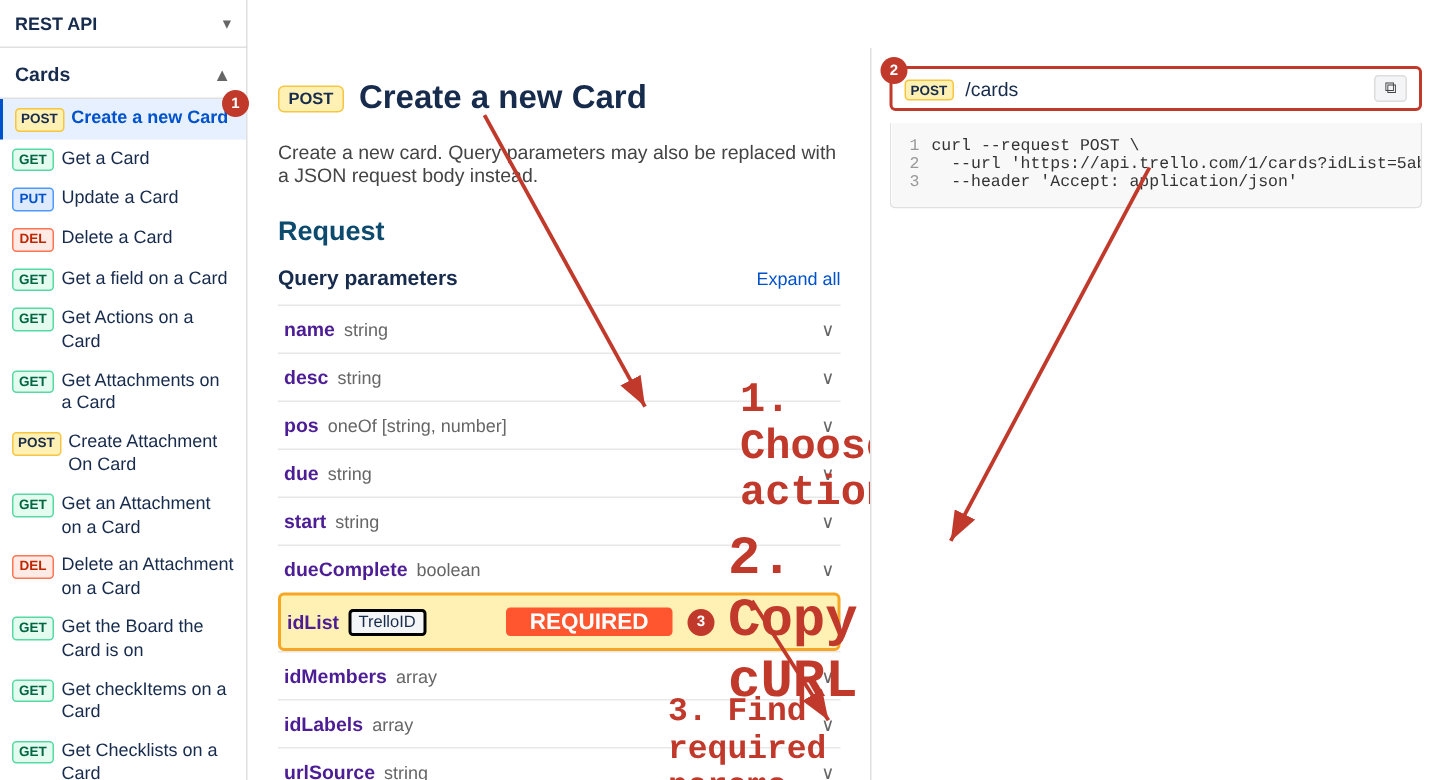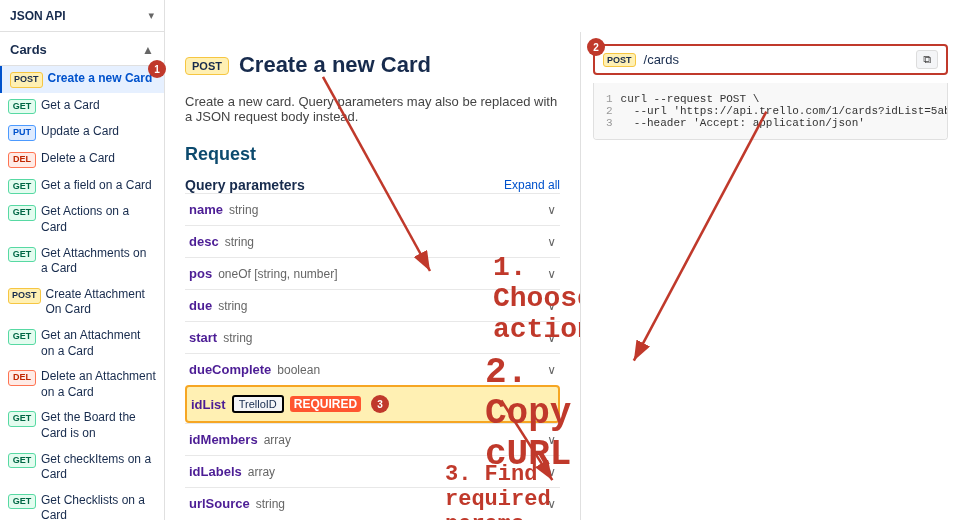--- a/index.html
+++ b/index.html
@@ -92,22 +92,22 @@
     }
     .section-title {
       font-size: 18px;
       font-weight: 700;
       color: #0c4a6e;
       margin-bottom: 12px;
     }
     .params-header {
       display: flex;
       justify-content: space-between;
-      align-items: center;
-      margin-bottom: 0;
+      align-items: flex-end;
+      margin-bottom: 10px;
     }
     .params-title {
       font-size: 14px;
       font-weight: 600;
       color: #172b4d;
     }
     .expand-all {
       font-size: 12px;
       color: #0052cc;
       cursor: pointer;
@@ -118,24 +118,25 @@
       display: flex;
       align-items: center;
       justify-content: space-between;
     }
     .param-left { display: flex; gap: 6px; align-items: center; flex-wrap: wrap; }
     .param-name { font-weight: 600; font-size: 13px; color: #4c1d95; }
     .param-type { font-size: 12px; color: #666; }
     .param-badge-required {
       background: #ff5630;
       color: #fff;
-      font-size: 12px;
-      font-weight: 700;
-      padding: 1px 4px;
+      font-size: 15px;
+      font-weight: 700;
+      padding: 1px 16px;
       border-radius: 3px;
+      margin-left: 47px;
     }
     .param-badge-trello {
       background: #f4f5f7;
       color: #172b4d;
       font-size: 11px;
       padding: 1px 5px;
       border-radius: 3px;
       border: 2px solid #000000;
     }
     .param-highlight {
@@ -246,21 +247,21 @@
       border-radius: 4px;
       background: #fff0b3;
       color: #172b4d;
       border: 1px solid #f6c642;
     }
   </style>
 </head>
 <body>
 
 <div style="position:fixed;top:0;left:0;width:165px;height:32px;background:#fff;border-bottom:1px solid #e0e0e0;border-right:1px solid #e0e0e0;display:flex;align-items:center;padding:0 10px;gap:6px;z-index:10;">
-  <span style="font-size:12px;font-weight:600;color:#172b4d;">JSON API</span>
+  <span style="font-size:12px;font-weight:600;color:#172b4d;">REST API</span>
   <span style="font-size:11px;color:#666;cursor:pointer;margin-left:auto;">▾</span>
 </div>
 
 <div id="sidebar" style="margin-top:32px;">
   <div class="sidebar-header">
     <span class="sidebar-header-label">Cards</span>
     <span class="sidebar-toggle">▲</span>
   </div>
   <div id="sidebar-items">
       <div class="sidebar-item active">

